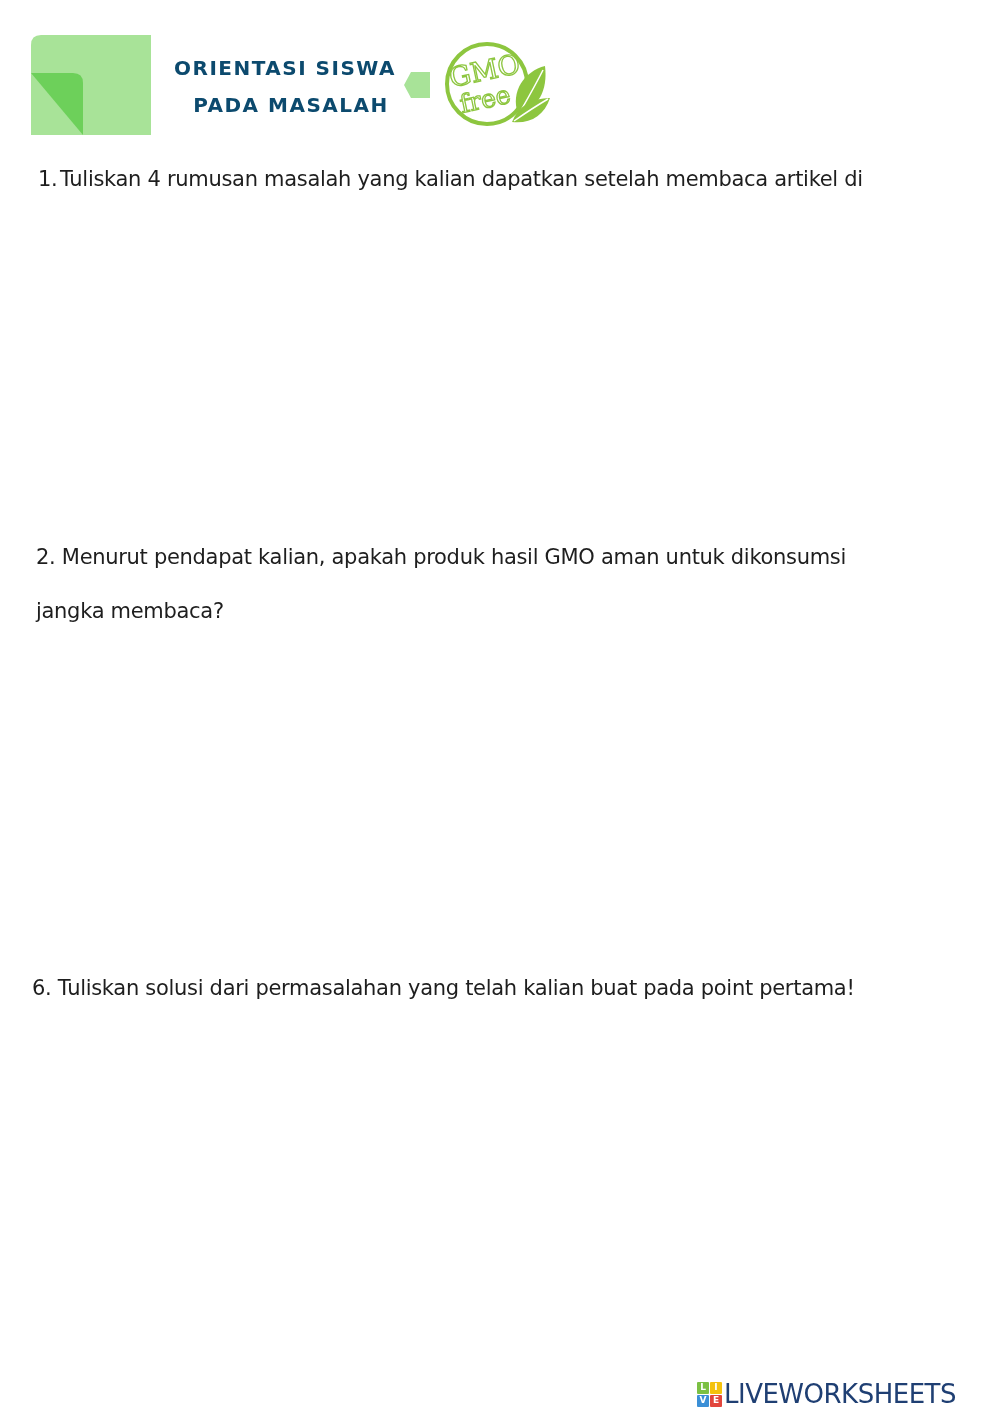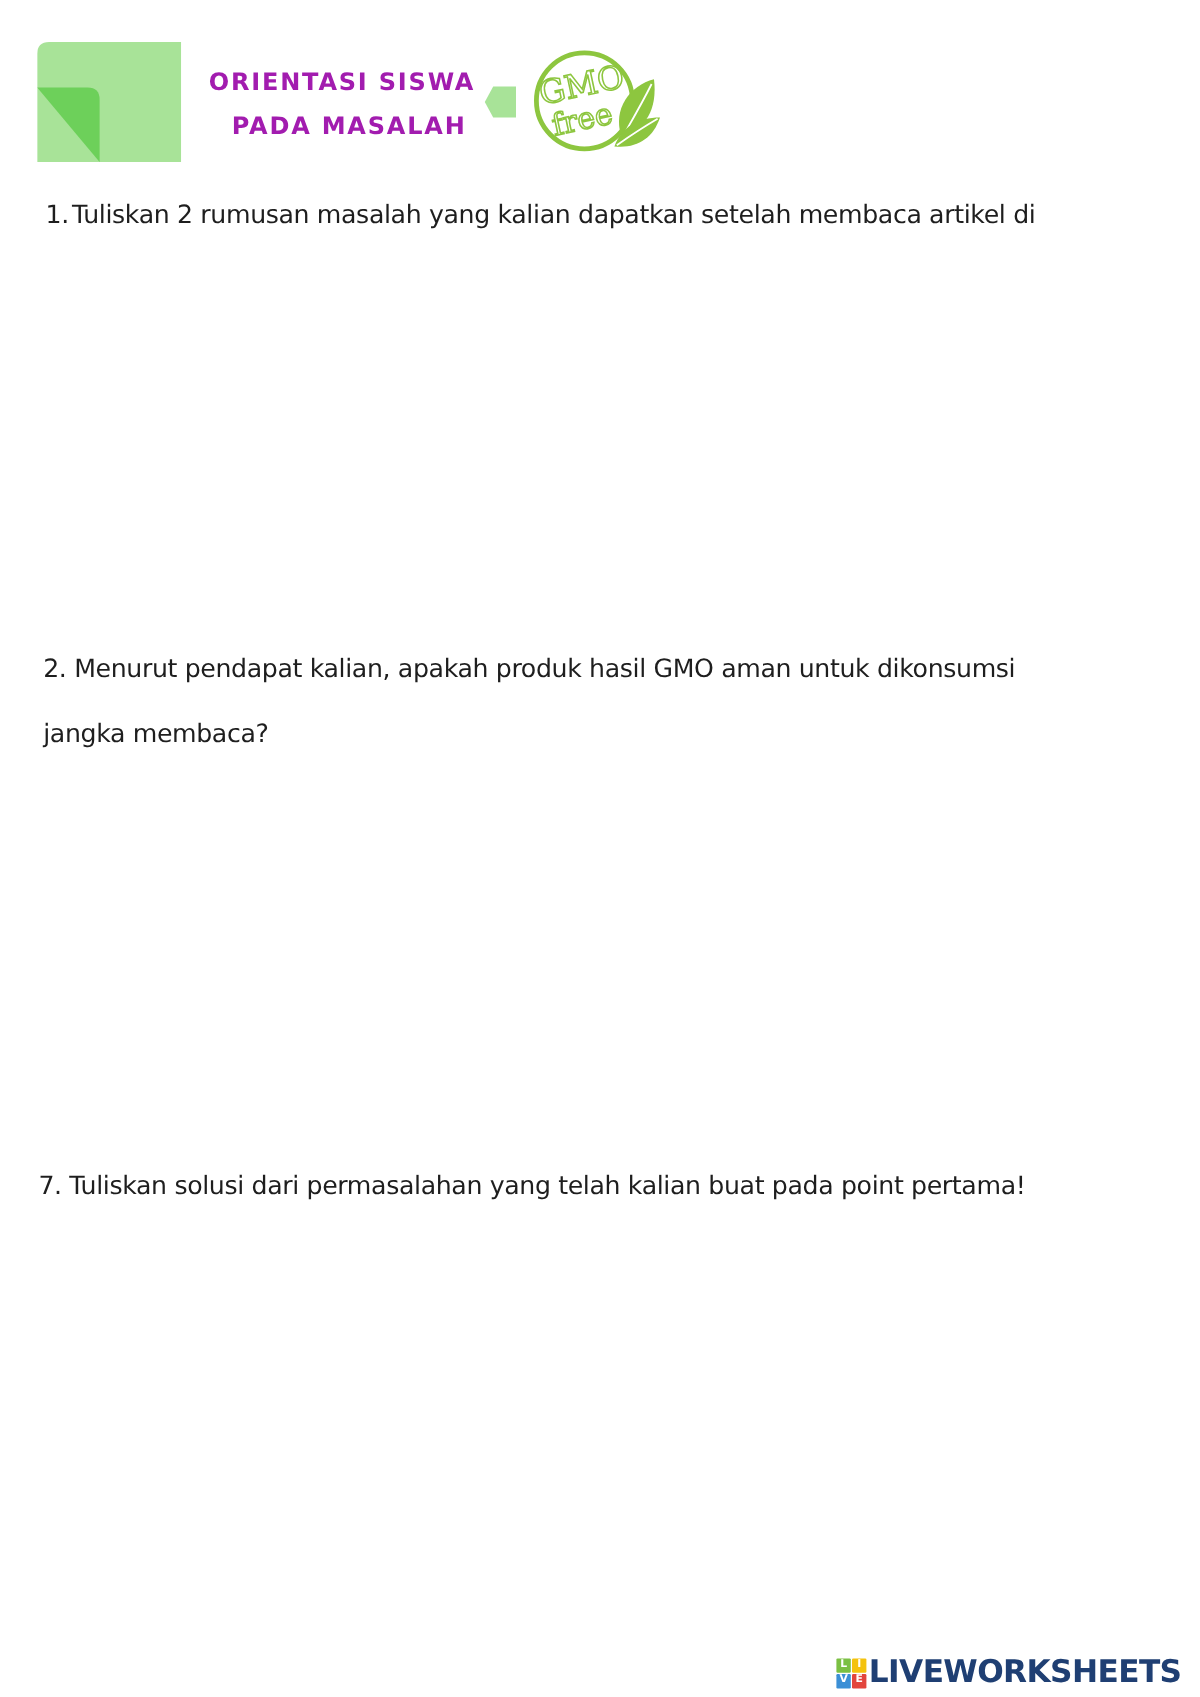--- a/index.html
+++ b/index.html
@@ -23,21 +23,21 @@
       position: absolute;
       left: 165px;
       top: 50px;
       width: 240px;
       text-align: center;
       font-family: "DejaVu Sans", sans-serif;
       font-weight: bold;
       font-size: 20px;
       letter-spacing: 1.5px;
       line-height: 37px;
-      color: #a21caf;
+      color: #0c4a6e;
     }
     .header-title span { display: block; }
     .header-title .l2 { padding-left: 12px; }
     .tag-icon { position: absolute; left: 403px; top: 70px; width: 28px; height: 30px; }
     .gmo-badge { position: absolute; left: 440px; top: 36px; width: 115px; height: 98px; }
 
     
     .question {
       position: absolute;
       font-size: 21px;
@@ -83,21 +83,21 @@
       font-weight: bold;
       color: #ffffff;
       display: flex;
       align-items: center;
       justify-content: center;
       border-radius: 1px;
       line-height: 1;
     }
     .lw-text {
       font-family: "DejaVu Sans", sans-serif;
-      font-weight: bold;
+      font-weight: normal;
       font-size: 26px;
       color: #1f3f73;
       letter-spacing: -0.5px;
       line-height: 30px;
     }
   </style>
 </head>
 <body>
 
 <div class="page">
@@ -120,32 +120,32 @@
     <circle cx="47" cy="48" r="40" fill="none" stroke="#8dc63f" stroke-width="4"></circle>
     <text x="10" y="44" font-family="DejaVu Serif, serif" font-size="27" fill="none" stroke="#8dc63f" stroke-width="1.3" transform="rotate(-12 45 40)">GMO</text>
     <text x="20" y="72" font-family="DejaVu Serif, serif" font-size="25" fill="none" stroke="#8dc63f" stroke-width="1.3" transform="rotate(-12 45 65)">free</text>
     <path d="M78 78 C70 55 85 35 105 30 C108 55 98 72 78 78 Z" fill="#8dc63f"></path>
     <path d="M80 76 C88 62 95 50 103 34" stroke="#ffffff" stroke-width="1.5" fill="none"></path>
     <path d="M72 86 C78 70 92 62 110 62 C104 80 90 88 72 86 Z" fill="#8dc63f"></path>
     <path d="M74 85 C84 78 96 70 108 63" stroke="#ffffff" stroke-width="1.5" fill="none"></path>
   </svg>
 
   <div class="question q1">
-    <span class="num">1.</span><span class="body">Tuliskan 2 rumusan masalah yang kalian dapatkan setelah membaca artikel di</span>
+    <span class="num">1.</span><span class="body">Tuliskan 4 rumusan masalah yang kalian dapatkan setelah membaca artikel di</span>
   </div>
   <div class="answer-area a1"></div>
 
   <div class="question q2">
     <div>2. Menurut pendapat kalian, apakah produk hasil GMO aman untuk dikonsumsi</div>
     <div>jangka membaca?</div>
   </div>
   <div class="answer-area a2"></div>
 
   <div class="question q3">
-    <div>7. Tuliskan solusi dari permasalahan yang telah kalian buat pada point pertama!</div>
+    <div>6. Tuliskan solusi dari permasalahan yang telah kalian buat pada point pertama!</div>
   </div>
   <div class="answer-area a3"></div>
 
   <div class="lw-logo">
     <div class="lw-squares">
       <span class="lw-sq" style="background:#7bc043">L</span>
       <span class="lw-sq" style="background:#f4c20d">I</span>
       <span class="lw-sq" style="background:#3b8fd6">V</span>
       <span class="lw-sq" style="background:#e2453c">E</span>
     </div>

